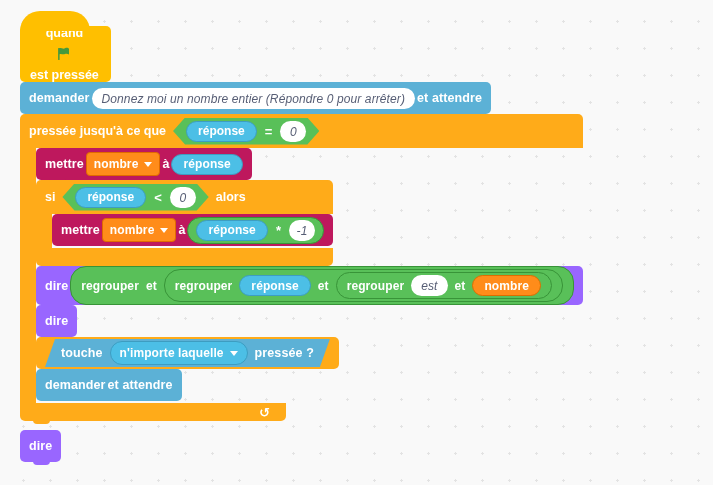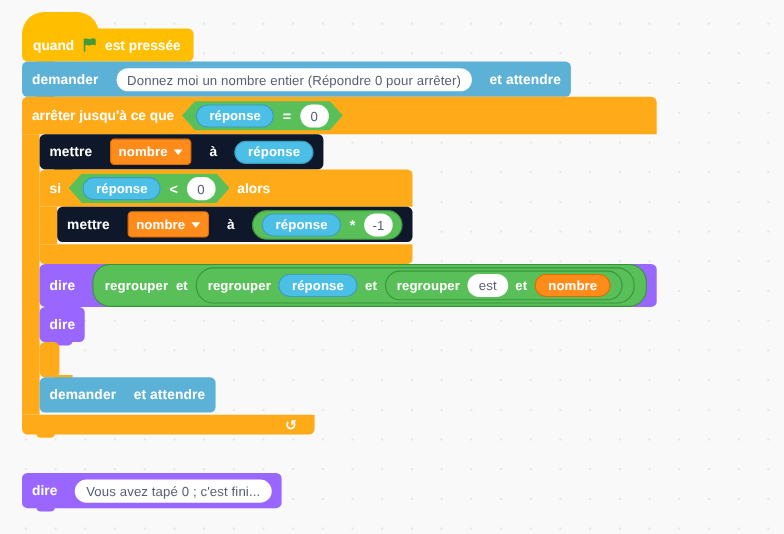--- a/index.html
+++ b/index.html
@@ -22,52 +22,53 @@
     display:flex;
     align-items:center;
     color:#fff;
     font-size:12.5px;
     font-weight:bold;
     letter-spacing:.1px;
     box-sizing:border-box;
     padding:0 9px;
     min-height:32px;
     border-radius:5px;
-    gap:16px;
+    gap:2px;
     width:max-content;
   }
   
   .blk::after{
     content:"";
     position:absolute;
     left:13px;bottom:-3px;
     width:17px;height:5px;
     background:inherit;
     border-radius:0 0 4px 4px;
     z-index:0;
   }
   .blk.nonotch::after{display:none;}
   .c-sensing{background:#5cb1d6;}
   .c-control{background:#ffab19;}
-  .c-data{background:#0f172a;}
+  .c-data{background:#be185d;}
   .c-looks{background:#9966ff;}
 
   .lbl{white-space:nowrap;}
 
   
   .hat{
     background:#ffbf00;
     border-radius:5px;
     width:max-content;
     position:relative;
     padding:0 12px 0 10px;
     min-height:30px;
     display:flex;align-items:center;gap:7px;
     color:#fff;font-weight:bold;font-size:12.5px;
     margin-top:16px;
+    flex-direction:column;
   }
   .hat::before{
     content:"";
     position:absolute;left:0;top:-15px;
     width:70px;height:20px;
     background:#ffbf00;
     border-radius:34px 34px 0 0;
   }
   .hat::after{
     content:"";
@@ -92,20 +93,21 @@
   .inp{
     display:inline-flex;align-items:center;
     background:#fff;
     border-radius:13px;
     min-height:21px;
     padding:1px 10px 0;
     color:#575e75;
     font-size:12px;font-weight:normal;
     white-space:nowrap;
     box-sizing:border-box;
+    font-style:italic;
   }
   .inp.num{justify-content:center;min-width:26px;padding:1px 7px 0;}
 
   
   .dd{
     display:inline-flex;align-items:center;gap:6px;
     background:#ff8c1a;
     border:1px solid #e06a00;
     border-radius:4px;
     min-height:22px;
@@ -189,21 +191,21 @@
   </div>
 
   <div class="blk c-sensing">
     <span class="lbl">demander</span>
     <span class="inp">Donnez moi un nombre entier (Répondre 0 pour arrêter)</span>
     <span class="lbl">et attendre</span>
   </div>
 
   <div class="cwrap">
     <div class="chead c-control">
-      <span class="lbl">arrêter jusqu'à ce que</span>
+      <span class="lbl">pressée jusqu'à ce que</span>
       <span class="hexa h2">
         <span class="oval ov-sensing">réponse</span>
         <span class="op-sym">=</span>
         <span class="inp num">0</span>
       </span>
     </div>
 
     <div class="cbody">
       <div class="carm c-control"></div>
       <div class="cinner">
@@ -268,34 +270,41 @@
             </span>
           </span>
 
         </div>
 
         <div class="blk c-looks">
           <span class="lbl">dire</span>
         </div>
 
         <div class="blk c-control">
+          <span class="hexa" style="background:#5cb1d6;">
+            <span class="lbl">touche</span>
+            <span class="dd sens">
+              <span>n'importe laquelle</span>
+              <span class="caret"></span>
+            </span>
+            <span class="lbl">pressée ?</span>
+          </span>
         </div>
 
         <div class="blk c-sensing nonotch">
           <span class="lbl">demander</span>
           <span class="lbl">et attendre</span>
         </div>
 
       </div>
     </div>
     <div class="cfoot hasarrow c-control" style="width:250px;">
       <span class="loop-arrow">↻</span>
     </div>
   </div>
 
 </div>
 
 <div class="script" id="script-end">
   <div class="blk c-looks">
     <span class="lbl">dire</span>
-    <span class="inp">Vous avez tapé 0 ; c'est fini...</span>
   </div>
 </div>
 
 </body></html>

